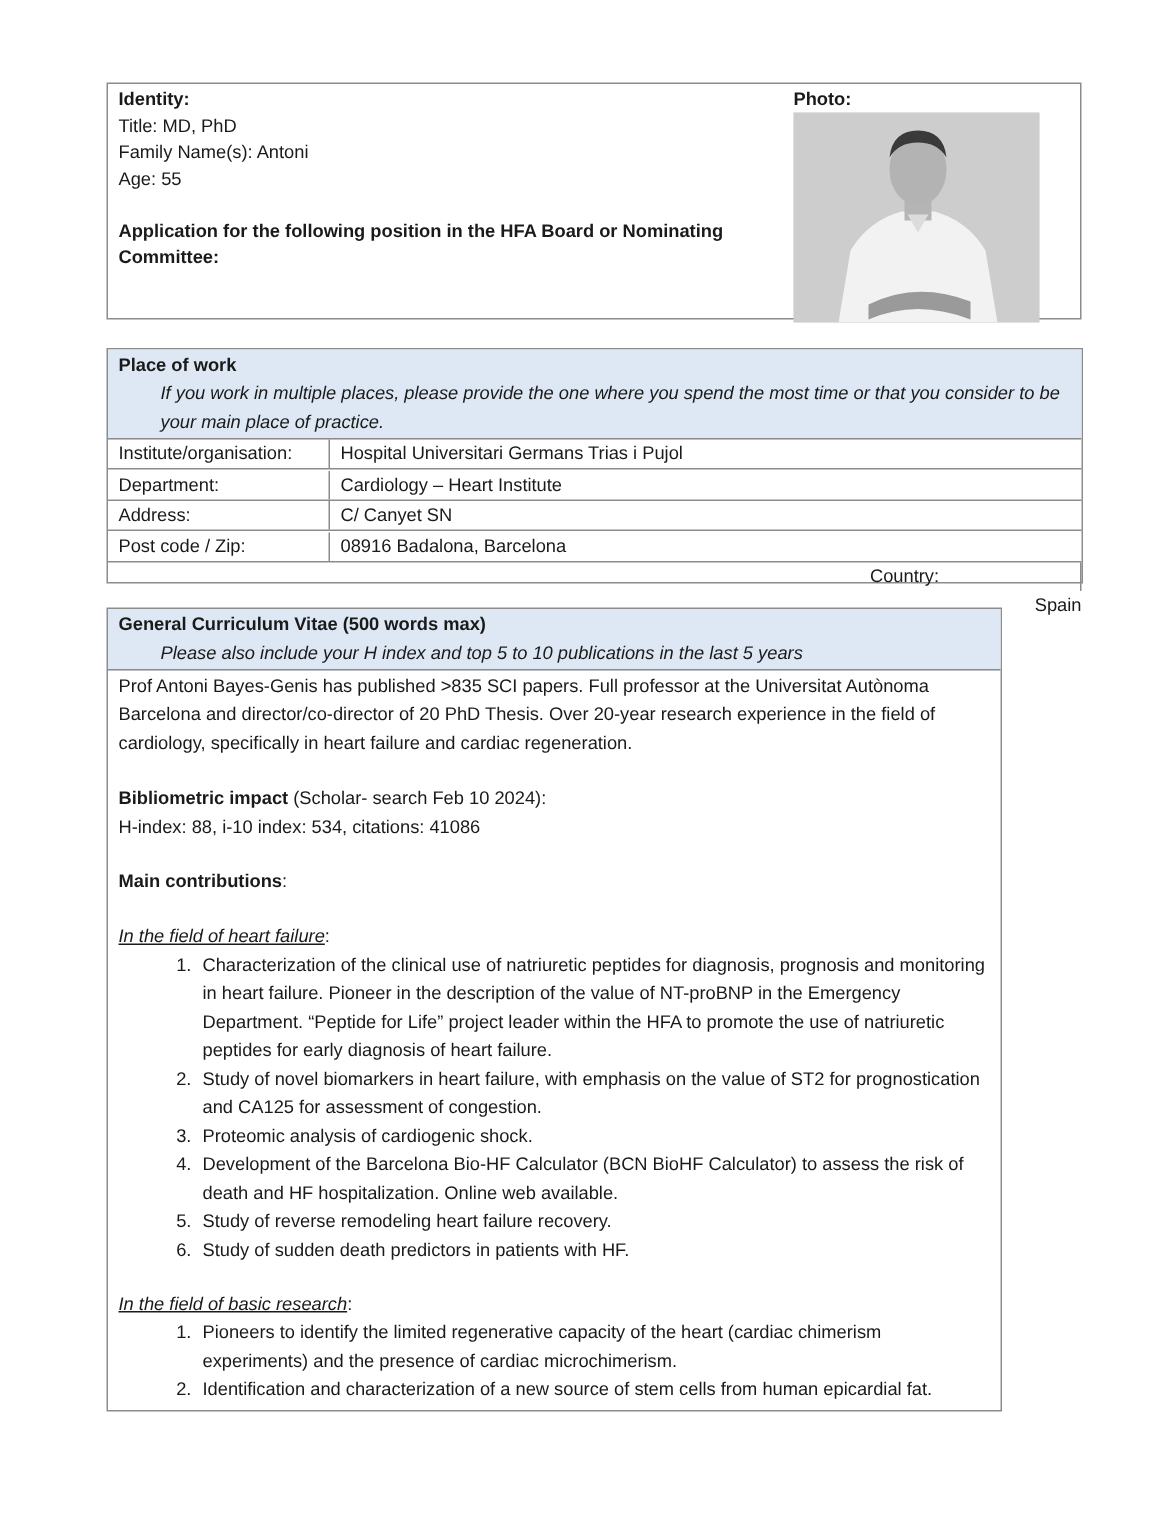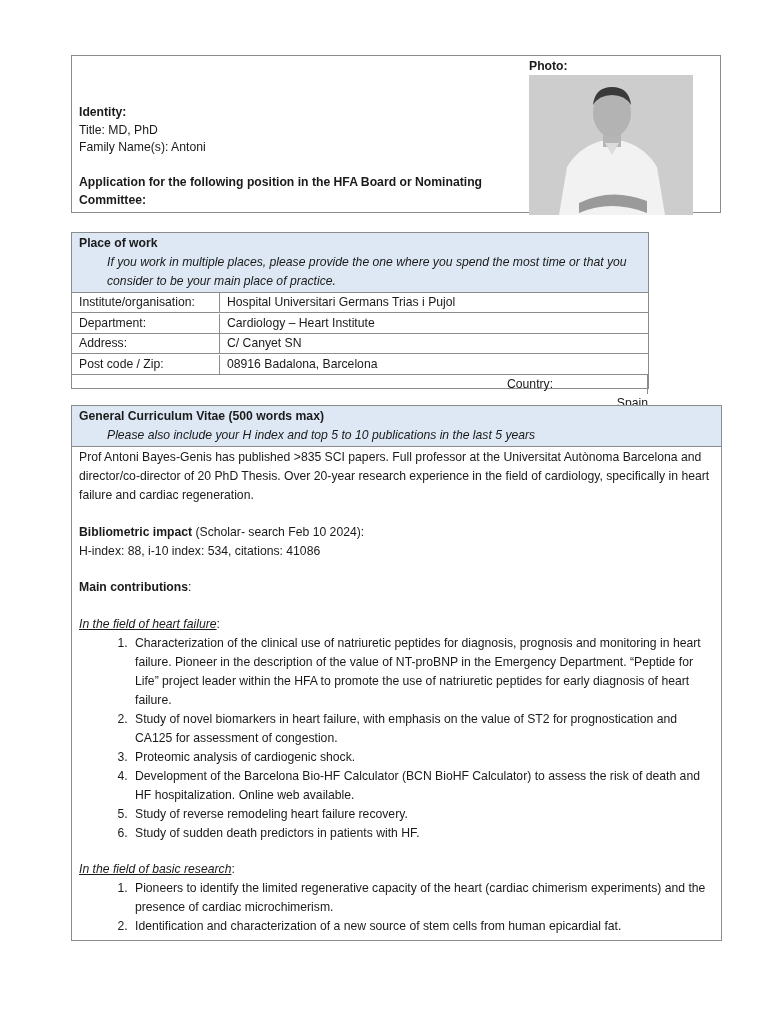--- a/index.html
+++ b/index.html
@@ -1,50 +1,51 @@
 <!DOCTYPE html>
 <html><head>
 <meta charset="utf-8">
 <style>
   html, body { margin: 0; padding: 0; background: #ffffff; }
   body { width: 770px; height: 1024px; position: relative; overflow: hidden;
          font-family: "Liberation Sans", sans-serif; color: #1a1a1a; font-size: 12.2px; }
   .box { position: absolute; border: 1px solid #8c8c8c; box-sizing: border-box; }
   #identity-box { left: 71px; top: 55px; width: 650px; height: 158px; }
-  .id-left { position: absolute; left: 7px; top: 2px; width: 440px; line-height: 17.5px; margin-top: 46px; }
+  .id-left { position: absolute; left: 7px; top: 2px; width: 440px; line-height: 17.5px; }
   .id-right { position: absolute; left: 457px; top: 2px; width: 190px; }
   .photo-label { font-weight: bold; line-height: 17.5px; }
   .photo { position: absolute; left: 0px; top: 17px; width: 164px; height: 140px;
            background: #c9c9c9; overflow: hidden; }
   .bold { font-weight: bold; }
   .gap { height: 17.5px; }
 
-  #place-box { left: 71px; top: 232px; width: 578px; height: 157px; }
+  #place-box { left: 71px; top: 232px; width: 651px; height: 157px; }
   .hdr { background: #dde8f4; padding: 1px 7px 1px 7px; line-height: 19px; border-bottom: 1px solid #8c8c8c; }
   .hdr .italic { font-style: italic; margin-left: 28px; }
   .row { display: flex; border-bottom: 1px solid #8c8c8c; height: 19.4px; line-height: 19px; align-items: flex-end; }
   .row:last-child { border-bottom: none; flex-direction: column; }
   .row .lbl { width: 140px; padding-left: 7px; border-right: 1px solid #8c8c8c; }
   .row .val { padding-left: 7px; flex: 1; }
 
-  #cv-box { left: 71px; top: 405px; width: 651px; height: 536px; }
+  #cv-box { left: 71px; top: 405px; width: 597px; height: 536px; }
   .cv-body { padding: 1px 7px 0 7px; line-height: 19px; }
   .u-italic { font-style: italic; text-decoration: underline; }
   ol { margin: 0; padding-left: 52px; }
   ol li { padding-left: 4px; }
   .photo svg { display: block; }
 </style>
 </head>
 <body>
 
 <div class="box" id="identity-box">
   <div class="id-left">
     <div class="bold">Identity:</div>
     <div>Title: MD, PhD</div>
     <div>Family Name(s): Antoni</div>
+    <div>Age: 55</div>
     <div class="gap"></div>
     <div class="bold">Application for the following position in the HFA Board or Nominating Committee:</div>
   </div>
   <div class="id-right">
     <div class="photo-label">Photo:</div>
     <div class="photo">
       <svg width="164" height="140" viewBox="0 0 164 140">
         <rect width="164" height="140" fill="#cdcdcd"></rect>
         <path d="M30 140 L38 92 Q50 72 72 66 L94 66 Q116 72 128 92 L136 140 Z" fill="#f2f2f2"></path>
         <path d="M50 128 Q82 112 118 126 L118 138 Q82 124 50 138 Z" fill="#9a9a9a"></path>

